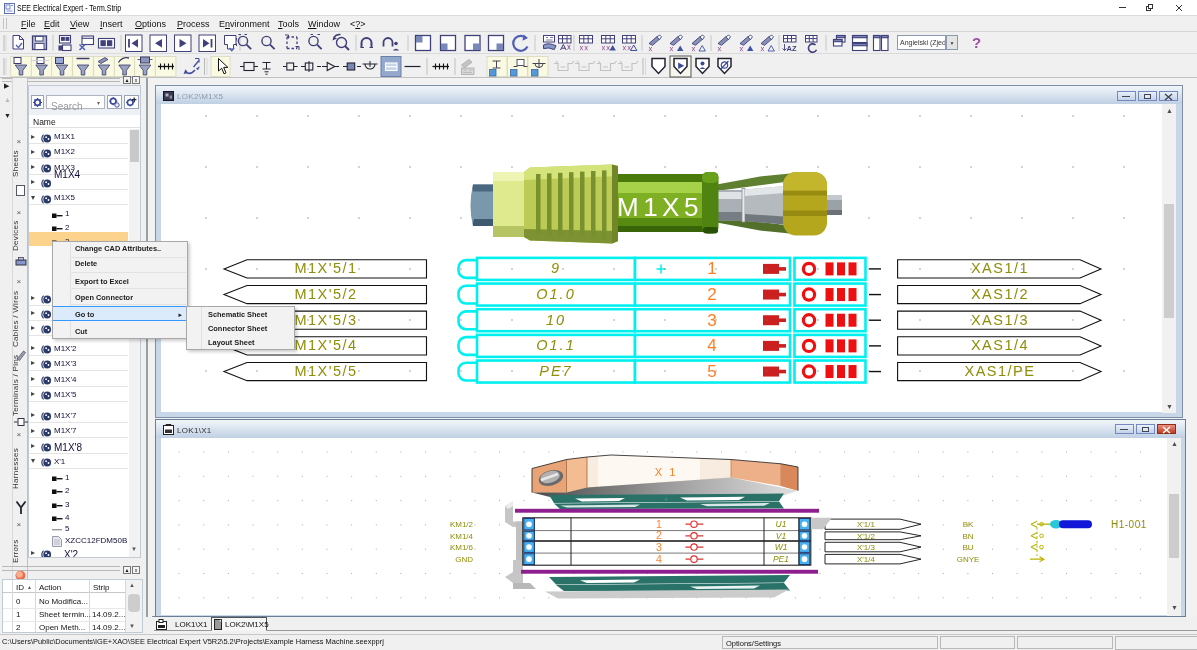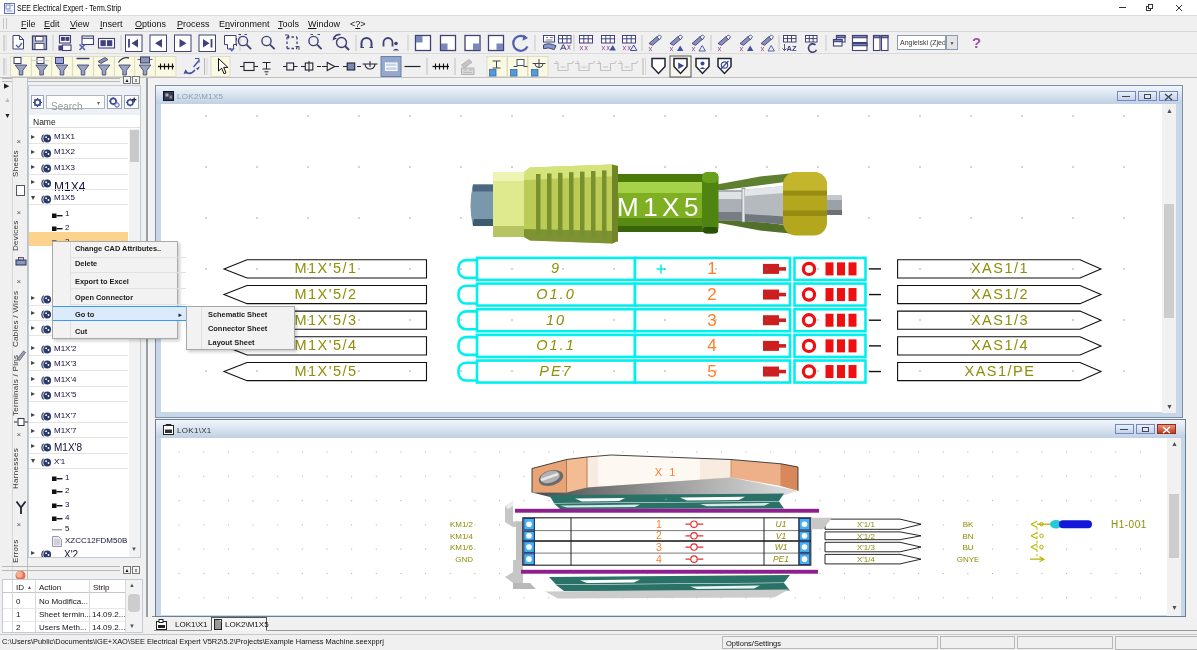--- a/index.html
+++ b/index.html
@@ -452,21 +452,21 @@
     <div style="position:absolute;left:0;top:45.599999999999994px;width:99px;height:1px;background:#e4e4e4"></div>
     <div style="position:absolute;left:2px;top:48.400000000000006px;font-size:8px;color:#444;line-height:11px">▸</div>
     <div style="position:absolute;left:0;top:48.400000000000006px;width:99px;height:15px">
       <svg width="11" height="11" style="position:absolute;left:12px;top:2px">
         <circle cx="6.2" cy="5.5" r="3.9" fill="#2a3a6a"></circle>
         <circle cx="5.1" cy="4.2" r="0.9" fill="#fff"></circle>
         <circle cx="7.5" cy="6" r="0.9" fill="#fff"></circle>
         <path d="M2.6,1.6 a5.2,5.2 0 0 0 0,7.8" fill="none" stroke="#2a3a6a" stroke-width="1.2"></path>
       </svg>
     </div>
-    <div class="trow" style="left:25px;top:52px;font-size:12px">M1X4</div>
+    <div class="trow" style="left:25px;top:41px;font-size:10px">M1X4</div>
     <div style="position:absolute;left:0;top:60.900000000000006px;width:99px;height:1px;background:#e4e4e4"></div>
     <div style="position:absolute;left:2px;top:63.69999999999999px;font-size:8px;color:#444;line-height:11px">▾</div>
     <div style="position:absolute;left:0;top:63.69999999999999px;width:99px;height:15px">
       <svg width="11" height="11" style="position:absolute;left:12px;top:2px">
         <circle cx="6.2" cy="5.5" r="3.9" fill="#2a3a6a"></circle>
         <circle cx="5.1" cy="4.2" r="0.9" fill="#fff"></circle>
         <circle cx="7.5" cy="6" r="0.9" fill="#fff"></circle>
         <path d="M2.6,1.6 a5.2,5.2 0 0 0 0,7.8" fill="none" stroke="#2a3a6a" stroke-width="1.2"></path>
       </svg>
     </div>
@@ -707,21 +707,21 @@
     <div style="position:absolute;left:122px;top:0;width:1px;height:52px;background:#d8d8d8"></div>
     <div style="position:absolute;left:13px;top:17px">0</div>
     <div style="position:absolute;left:36px;top:17px">No Modifica...</div>
     <div style="position:absolute;left:89px;top:17px"></div>
     <div style="position:absolute;left:0px;top:28px;width:122px;height:1px;background:#e8e8e8"></div>
     <div style="position:absolute;left:13px;top:30px">1</div>
     <div style="position:absolute;left:36px;top:30px">Sheet termin...</div>
     <div style="position:absolute;left:89px;top:30px">14.09.2...</div>
     <div style="position:absolute;left:0px;top:41px;width:122px;height:1px;background:#e8e8e8"></div>
     <div style="position:absolute;left:13px;top:43px">2</div>
-    <div style="position:absolute;left:36px;top:43px">Users Meth...</div>
+    <div style="position:absolute;left:36px;top:43px">Open Meth...</div>
     <div style="position:absolute;left:89px;top:43px">14.09.2...</div>
     <div style="position:absolute;left:0px;top:54px;width:122px;height:1px;background:#e8e8e8"></div>
     <div style="position:absolute;left:123px;top:0;width:16px;height:52px;background:#f2f2f2"></div>
     <div style="position:absolute;left:126px;top:2px;font-size:6px;color:#555">▲</div>
     <div style="position:absolute;left:125px;top:14px;width:12px;height:18px;background:#cdcdcd;border-radius:4px"></div>
     <div style="position:absolute;left:126px;top:43px;font-size:6px;color:#555">▼</div>
   </div>
 <div class="abs" style="left:146px;top:78px;width:1051px;height:556px;background:#f2f2f2"></div>
 <div class="abs" style="left:146px;top:78px;width:1.5px;height:556px;background:#9aa0a8"></div>
 <div class="abs win" style="left:155px;top:85px;width:1028px;height:333px"></div>
@@ -1031,21 +1031,21 @@
     <path d="M5,0.5 h2.5 v3" fill="#fff" stroke="#222" stroke-width="0.8"></path>
   </svg>
 <div class="abs" style="left:225px;top:620px;font-size:8px;color:#111">LOK2\M1X5</div>
 <div class="abs" style="left:267px;top:630px;width:930px;height:1px;background:#999"></div>
 <div class="abs" style="left:0;top:634px;width:1197px;height:16px;background:#f0f0f0;border-top:1px solid #c8c8c8"></div>
 <div class="abs" style="left:2px;top:637px;font-size:8px;color:#111;white-space:nowrap;transform:scaleX(0.93);transform-origin:0 0">C:\Users\Public\Documents\IGE+XAO\SEE Electrical Expert V5R2\5.2\Projects\Example Harness Machine.seexpprj</div>
 <div class="spanel" style="left:722px;top:636px;width:216px;font-size:7.5px;padding-top:2px">Options/Settings</div>
 <div class="spanel" style="left:940px;top:636px;width:75px"></div>
 <div class="spanel" style="left:1017px;top:636px;width:96px"></div>
 <div class="spanel" style="left:1115px;top:636px;width:92px;font-size:7.5px;padding-top:12px">Selected items: 0</div>
-<div class="cmenu" style="left:51.5px;top:240.5px;width:126px;height:98px">
+<div class="cmenu" style="left:51.5px;top:240.5px;width:136px;height:98px">
     <div style="position:absolute;left:17.5px;top:0;width:1px;height:96px;background:#e0e0e0"></div>
     <div class="citem" style="top:2.5px;font-size:7.8px;font-weight:600;transform:scaleX(0.95);transform-origin:0 0">Change CAD Attributes..</div>
     <div class="citem" style="top:17.69999999999999px;font-size:7.8px;font-weight:600;transform:scaleX(0.95);transform-origin:0 0">Delete</div>
     <div class="citem" style="top:35.0px;font-size:7.8px;font-weight:600;transform:scaleX(0.95);transform-origin:0 0">Export to Excel</div>
     <div class="citem" style="top:51.60000000000002px;font-size:7.8px;font-weight:600;transform:scaleX(0.95);transform-origin:0 0">Open Connector</div>
     <div class="citem" style="top:68.10000000000002px;font-size:7.8px;font-weight:600;transform:scaleX(0.95);transform-origin:0 0">Go to</div>
     <div class="citem" style="top:85.69999999999999px;font-size:7.8px;font-weight:600;transform:scaleX(0.95);transform-origin:0 0">Cut</div>
     <div class="csep" style="top:15.0px;width:116px"></div>
     <div class="csep" style="top:30.5px;width:116px"></div>
     <div class="csep" style="top:46.69999999999999px;width:116px"></div>

